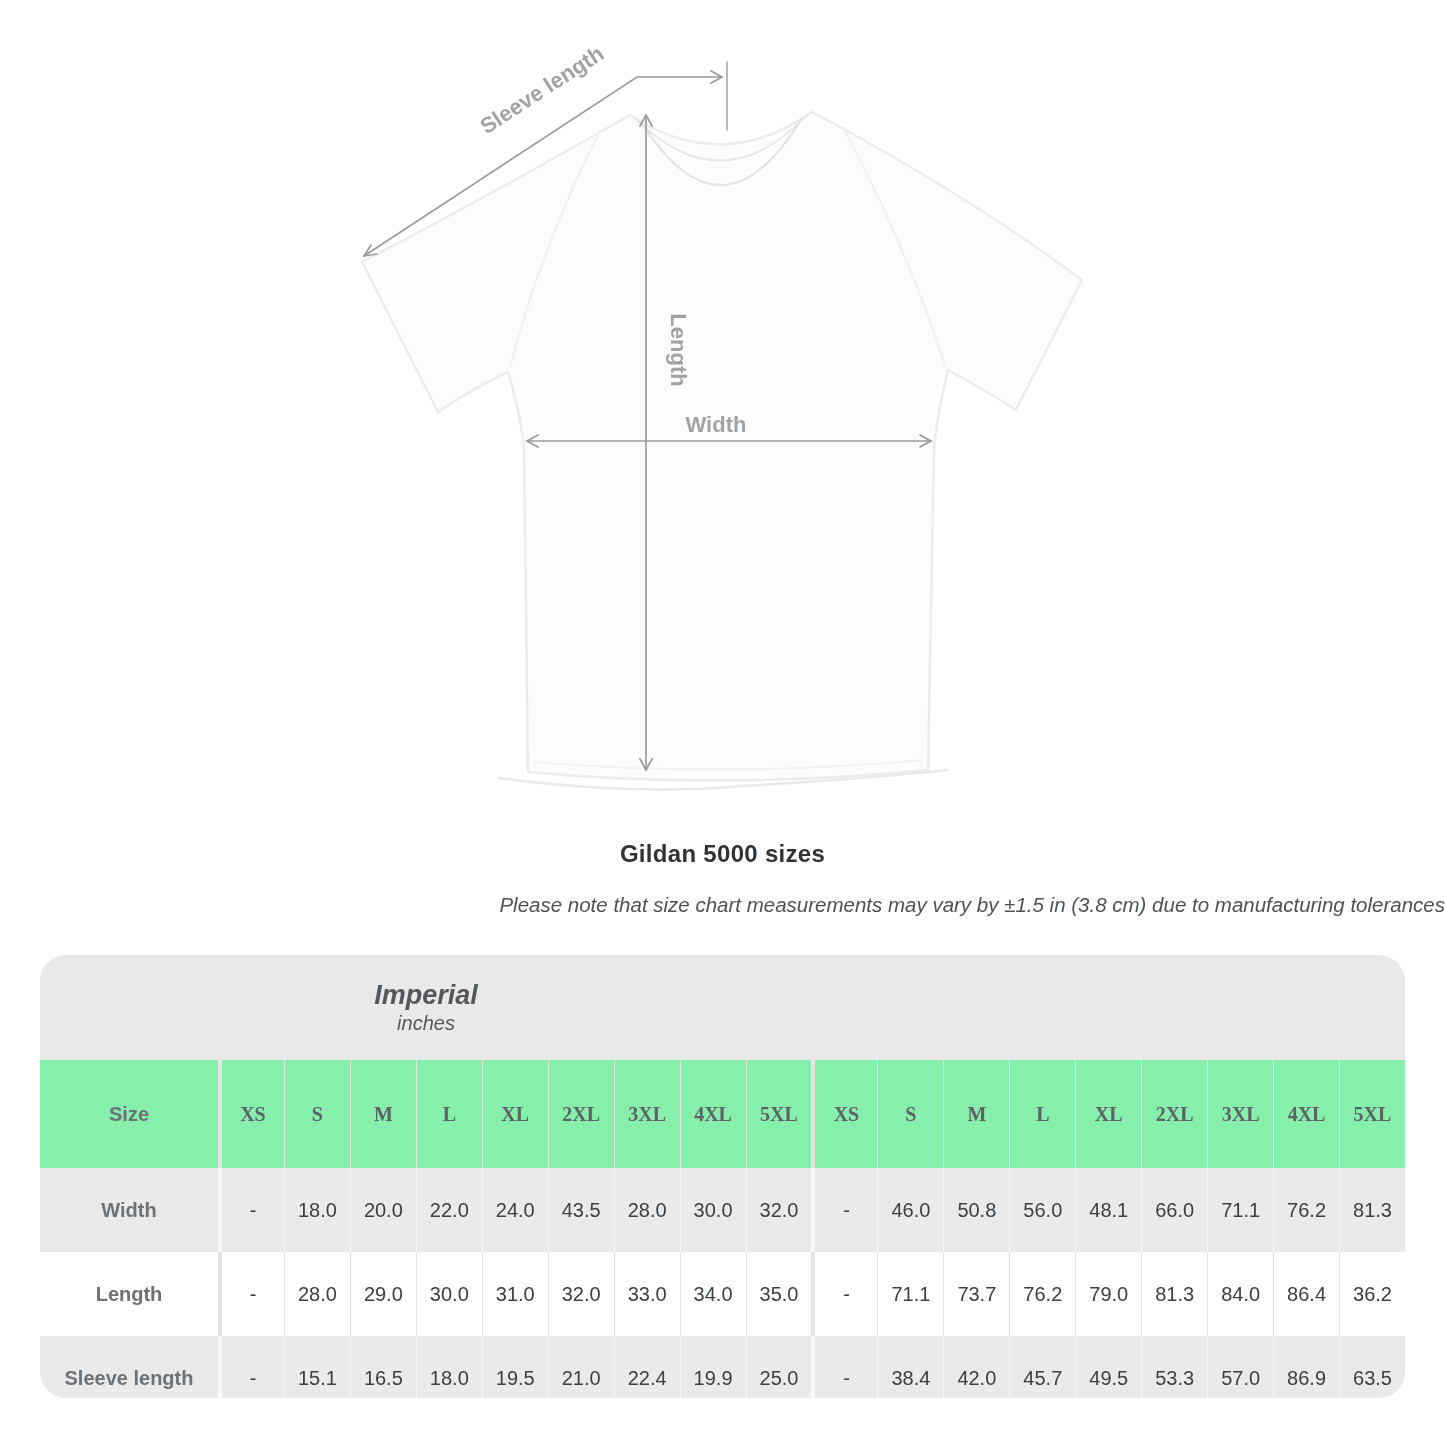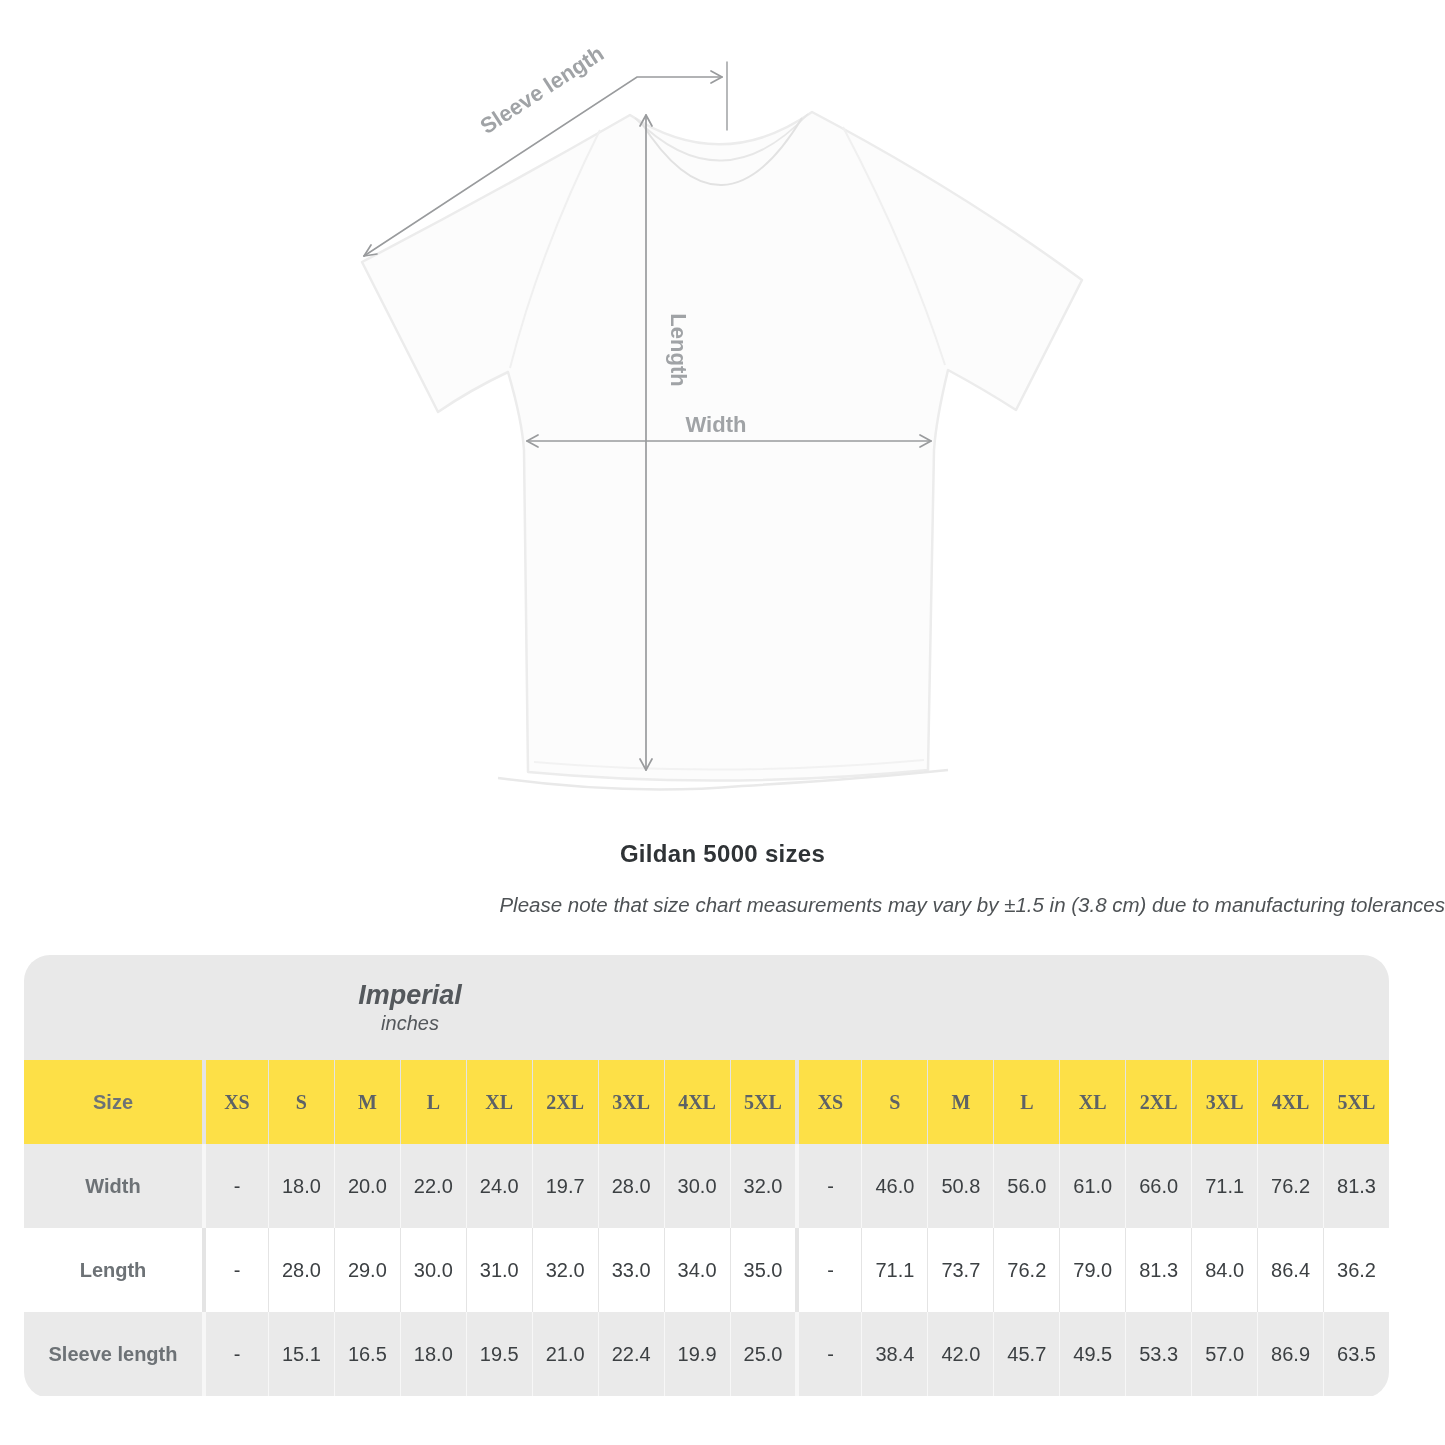--- a/index.html
+++ b/index.html
@@ -32,21 +32,21 @@
   }
   .chart-subtitle{
     position:absolute;left:0;top:893px;width:100%;
     text-align:right;
     font-style:italic;
     font-size:20.5px;color:#4e5255;
   }
 
   
   .table-card{
-    position:absolute;left:24px;top:955px;
+    position:absolute;left:40px;top:955px;
     width:1365px;height:443px;
     border-radius:26px;
     overflow:hidden;
     background:#ffffff;
   }
   .unit-band{
     display:grid;
     grid-template-columns:772px 1fr;
     height:105px;
     background:#e9e9e9;
@@ -61,21 +61,21 @@
   }
   .unit-sublabel{
     font-style:italic;
     font-size:20px;color:#54585c;
     margin-top:1px;
   }
   .trow{
     display:grid;
     grid-template-columns:178px repeat(18,1fr);
   }
-  .trow.thead{height:84px;background:#fde047;}
+  .trow.thead{height:108px;background:#86efac;}
   .trow.white{height:84px;background:#ffffff;}
   .trow.gray{height:84px;background:#eaeaea;}
   .trow .c{
     display:flex;align-items:center;justify-content:center;
     border-left:1px solid #e4e4e4;
     font-size:20px;
     color:#3c4043;
   }
   .trow.gray .c{border-left-color:#f7f7f7;}
   .trow .c.first{border-left:none;}
@@ -174,29 +174,29 @@
         <div class="c sz">5XL</div>
       </div>
     <div id="rows-container">
         <div class="trow gray">
           <div class="c first lbl">Width</div>
           <div class="c val major">-</div>
           <div class="c val">18.0</div>
           <div class="c val">20.0</div>
           <div class="c val">22.0</div>
           <div class="c val">24.0</div>
-          <div class="c val">19.7</div>
+          <div class="c val">43.5</div>
           <div class="c val">28.0</div>
           <div class="c val">30.0</div>
           <div class="c val">32.0</div>
           <div class="c val major">-</div>
           <div class="c val">46.0</div>
           <div class="c val">50.8</div>
           <div class="c val">56.0</div>
-          <div class="c val">61.0</div>
+          <div class="c val">48.1</div>
           <div class="c val">66.0</div>
           <div class="c val">71.1</div>
           <div class="c val">76.2</div>
           <div class="c val">81.3</div>
         </div>
         <div class="trow white">
           <div class="c first lbl">Length</div>
           <div class="c val major">-</div>
           <div class="c val">28.0</div>
           <div class="c val">29.0</div>

